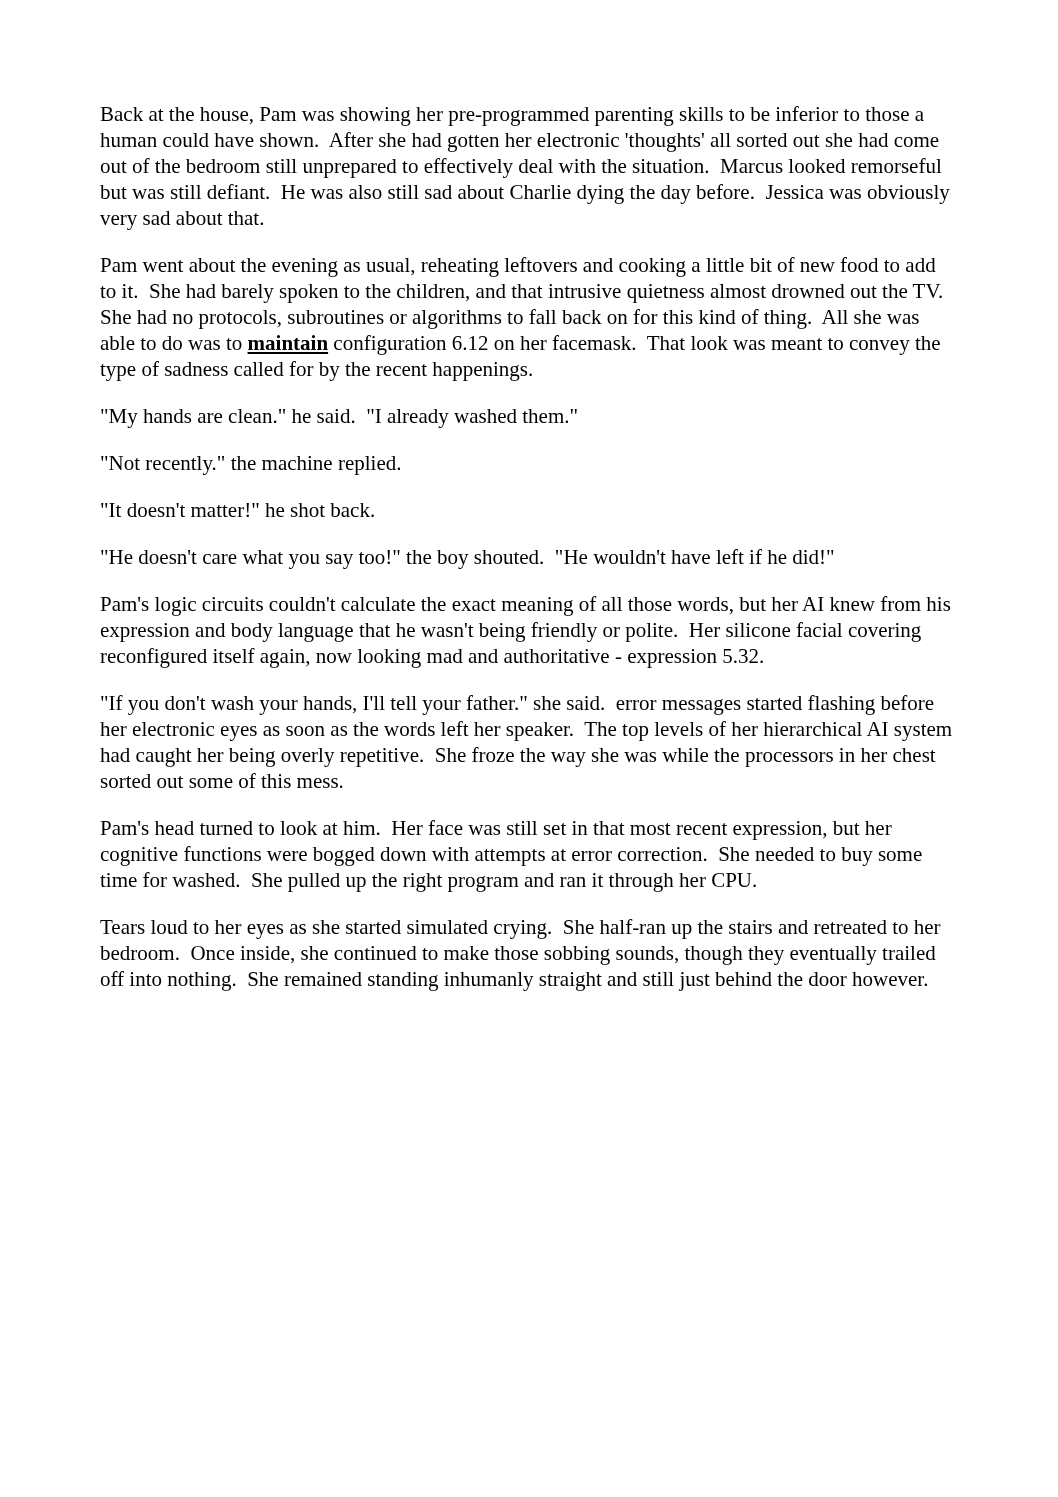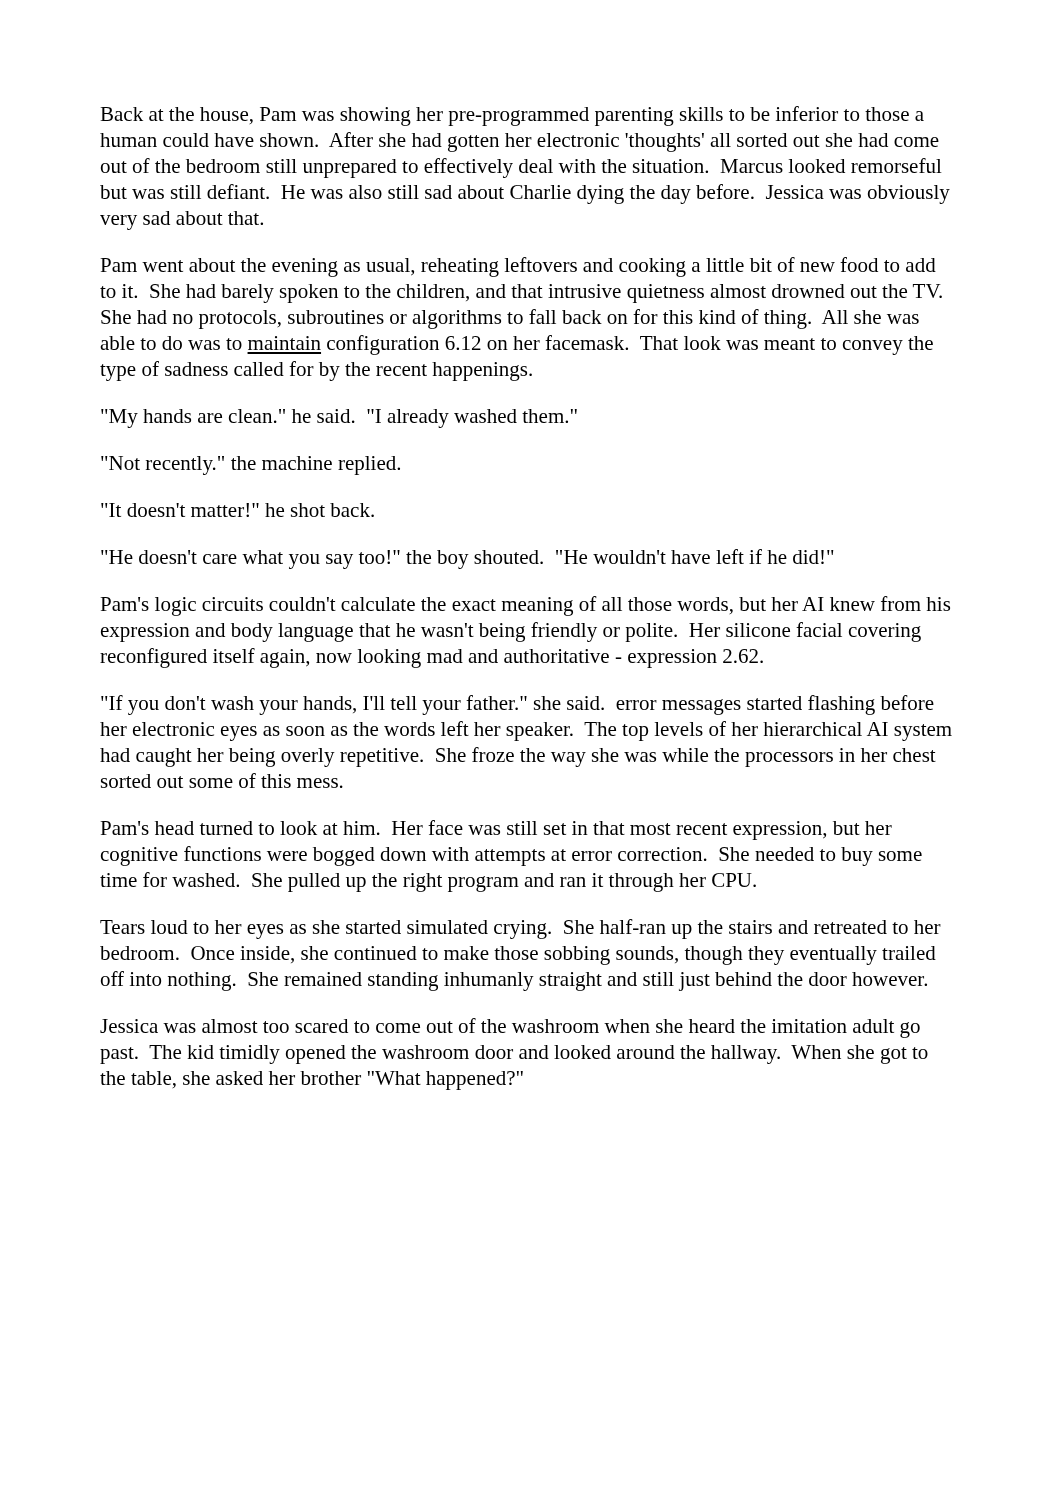--- a/index.html
+++ b/index.html
@@ -21,32 +21,32 @@
     padding: 101px 104px 0 100px;
     overflow: hidden;
   }
   .page-text p {
     margin: 0 0 21px 0;
     white-space: pre-wrap;
     text-align: left;
   }
   .u {
     text-decoration: underline;
+    font-weight: bold;
   }
 </style>
 </head>
 <body>
 
 <div class="page" style="background: rgb(255, 255, 255); color: rgb(0, 0, 0);">
   <main class="page-text">
       <p><span>Back at the house, Pam was showing her pre-programmed parenting skills to be inferior to those a human could have shown.  After she had gotten her electronic 'thoughts' all sorted out she had come out of the bedroom still unprepared to effectively deal with the situation.  Marcus looked remorseful but was still defiant.  He was also still sad about Charlie dying the day before.  Jessica was obviously very sad about that.</span></p>
       <p><span>Pam went about the evening as usual, reheating leftovers and cooking a little bit of new food to add to it.  She had barely spoken to the children, and that intrusive quietness almost drowned out the TV.  She had no protocols, subroutines or algorithms to fall back on for this kind of thing.  All she was able to do was to </span><span class="u">maintain</span><span> configuration 6.12 on her facemask.  That look was meant to convey the type of sadness called for by the recent happenings.</span></p>
       <p><span>"My hands are clean." he said.  "I already washed them."</span></p>
       <p><span>"Not recently." the machine replied.</span></p>
       <p><span>"It doesn't matter!" he shot back.</span></p>
       <p><span>"He doesn't care what you say too!" the boy shouted.  "He wouldn't have left if he did!"</span></p>
-      <p><span>Pam's logic circuits couldn't calculate the exact meaning of all those words, but her AI knew from his expression and body language that he wasn't being friendly or polite.  Her silicone facial covering reconfigured itself again, now looking mad and authoritative - expression 2.62.</span></p>
+      <p><span>Pam's logic circuits couldn't calculate the exact meaning of all those words, but her AI knew from his expression and body language that he wasn't being friendly or polite.  Her silicone facial covering reconfigured itself again, now looking mad and authoritative - expression 5.32.</span></p>
       <p><span>"If you don't wash your hands, I'll tell your father." she said.  error messages started flashing before her electronic eyes as soon as the words left her speaker.  The top levels of her hierarchical AI system had caught her being overly repetitive.  She froze the way she was while the processors in her chest sorted out some of this mess.</span></p>
       <p><span>Pam's head turned to look at him.  Her face was still set in that most recent expression, but her cognitive functions were bogged down with attempts at error correction.  She needed to buy some time for washed.  She pulled up the right program and ran it through her CPU.</span></p>
       <p><span>Tears loud to her eyes as she started simulated crying.  She half-ran up the stairs and retreated to her bedroom.  Once inside, she continued to make those sobbing sounds, though they eventually trailed off into nothing.  She remained standing inhumanly straight and still just behind the door however.</span></p>
-      <p><span>Jessica was almost too scared to come out of the washroom when she heard the imitation adult go past.  The kid timidly opened the washroom door and looked around the hallway.  When she got to the table, she asked her brother "What happened?"</span></p>
     </main>
 </div>
 
 </body></html>

